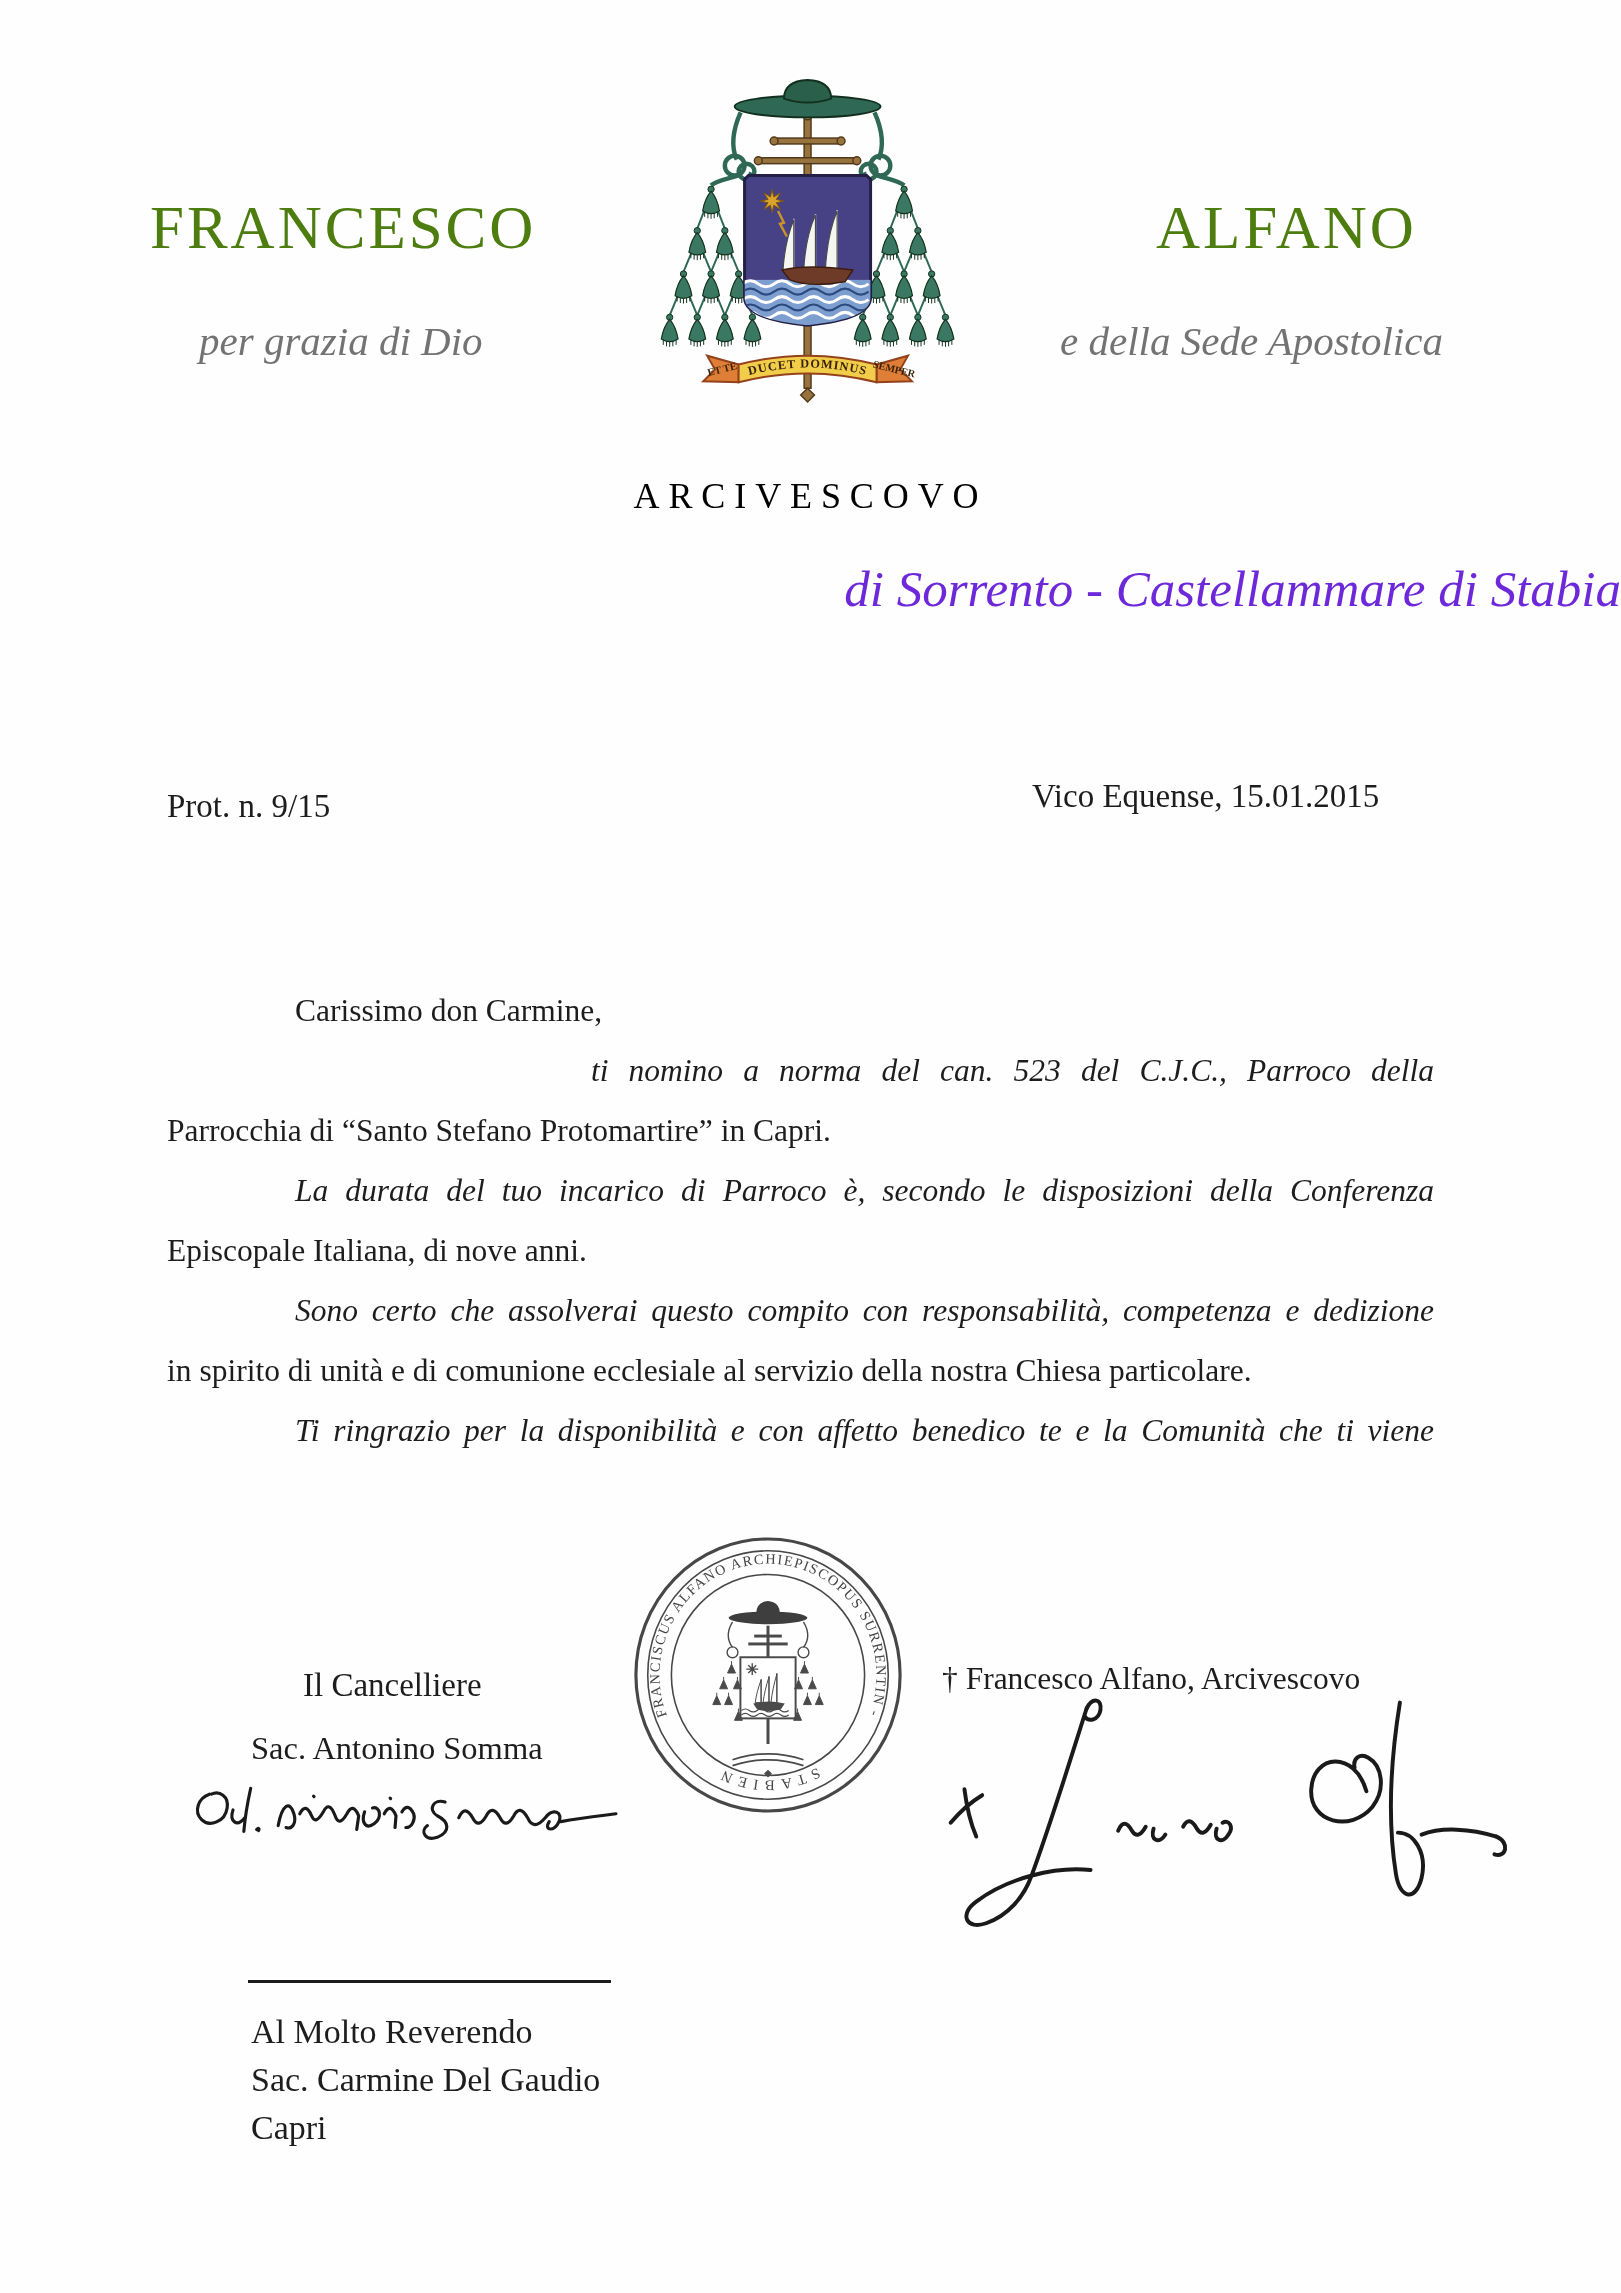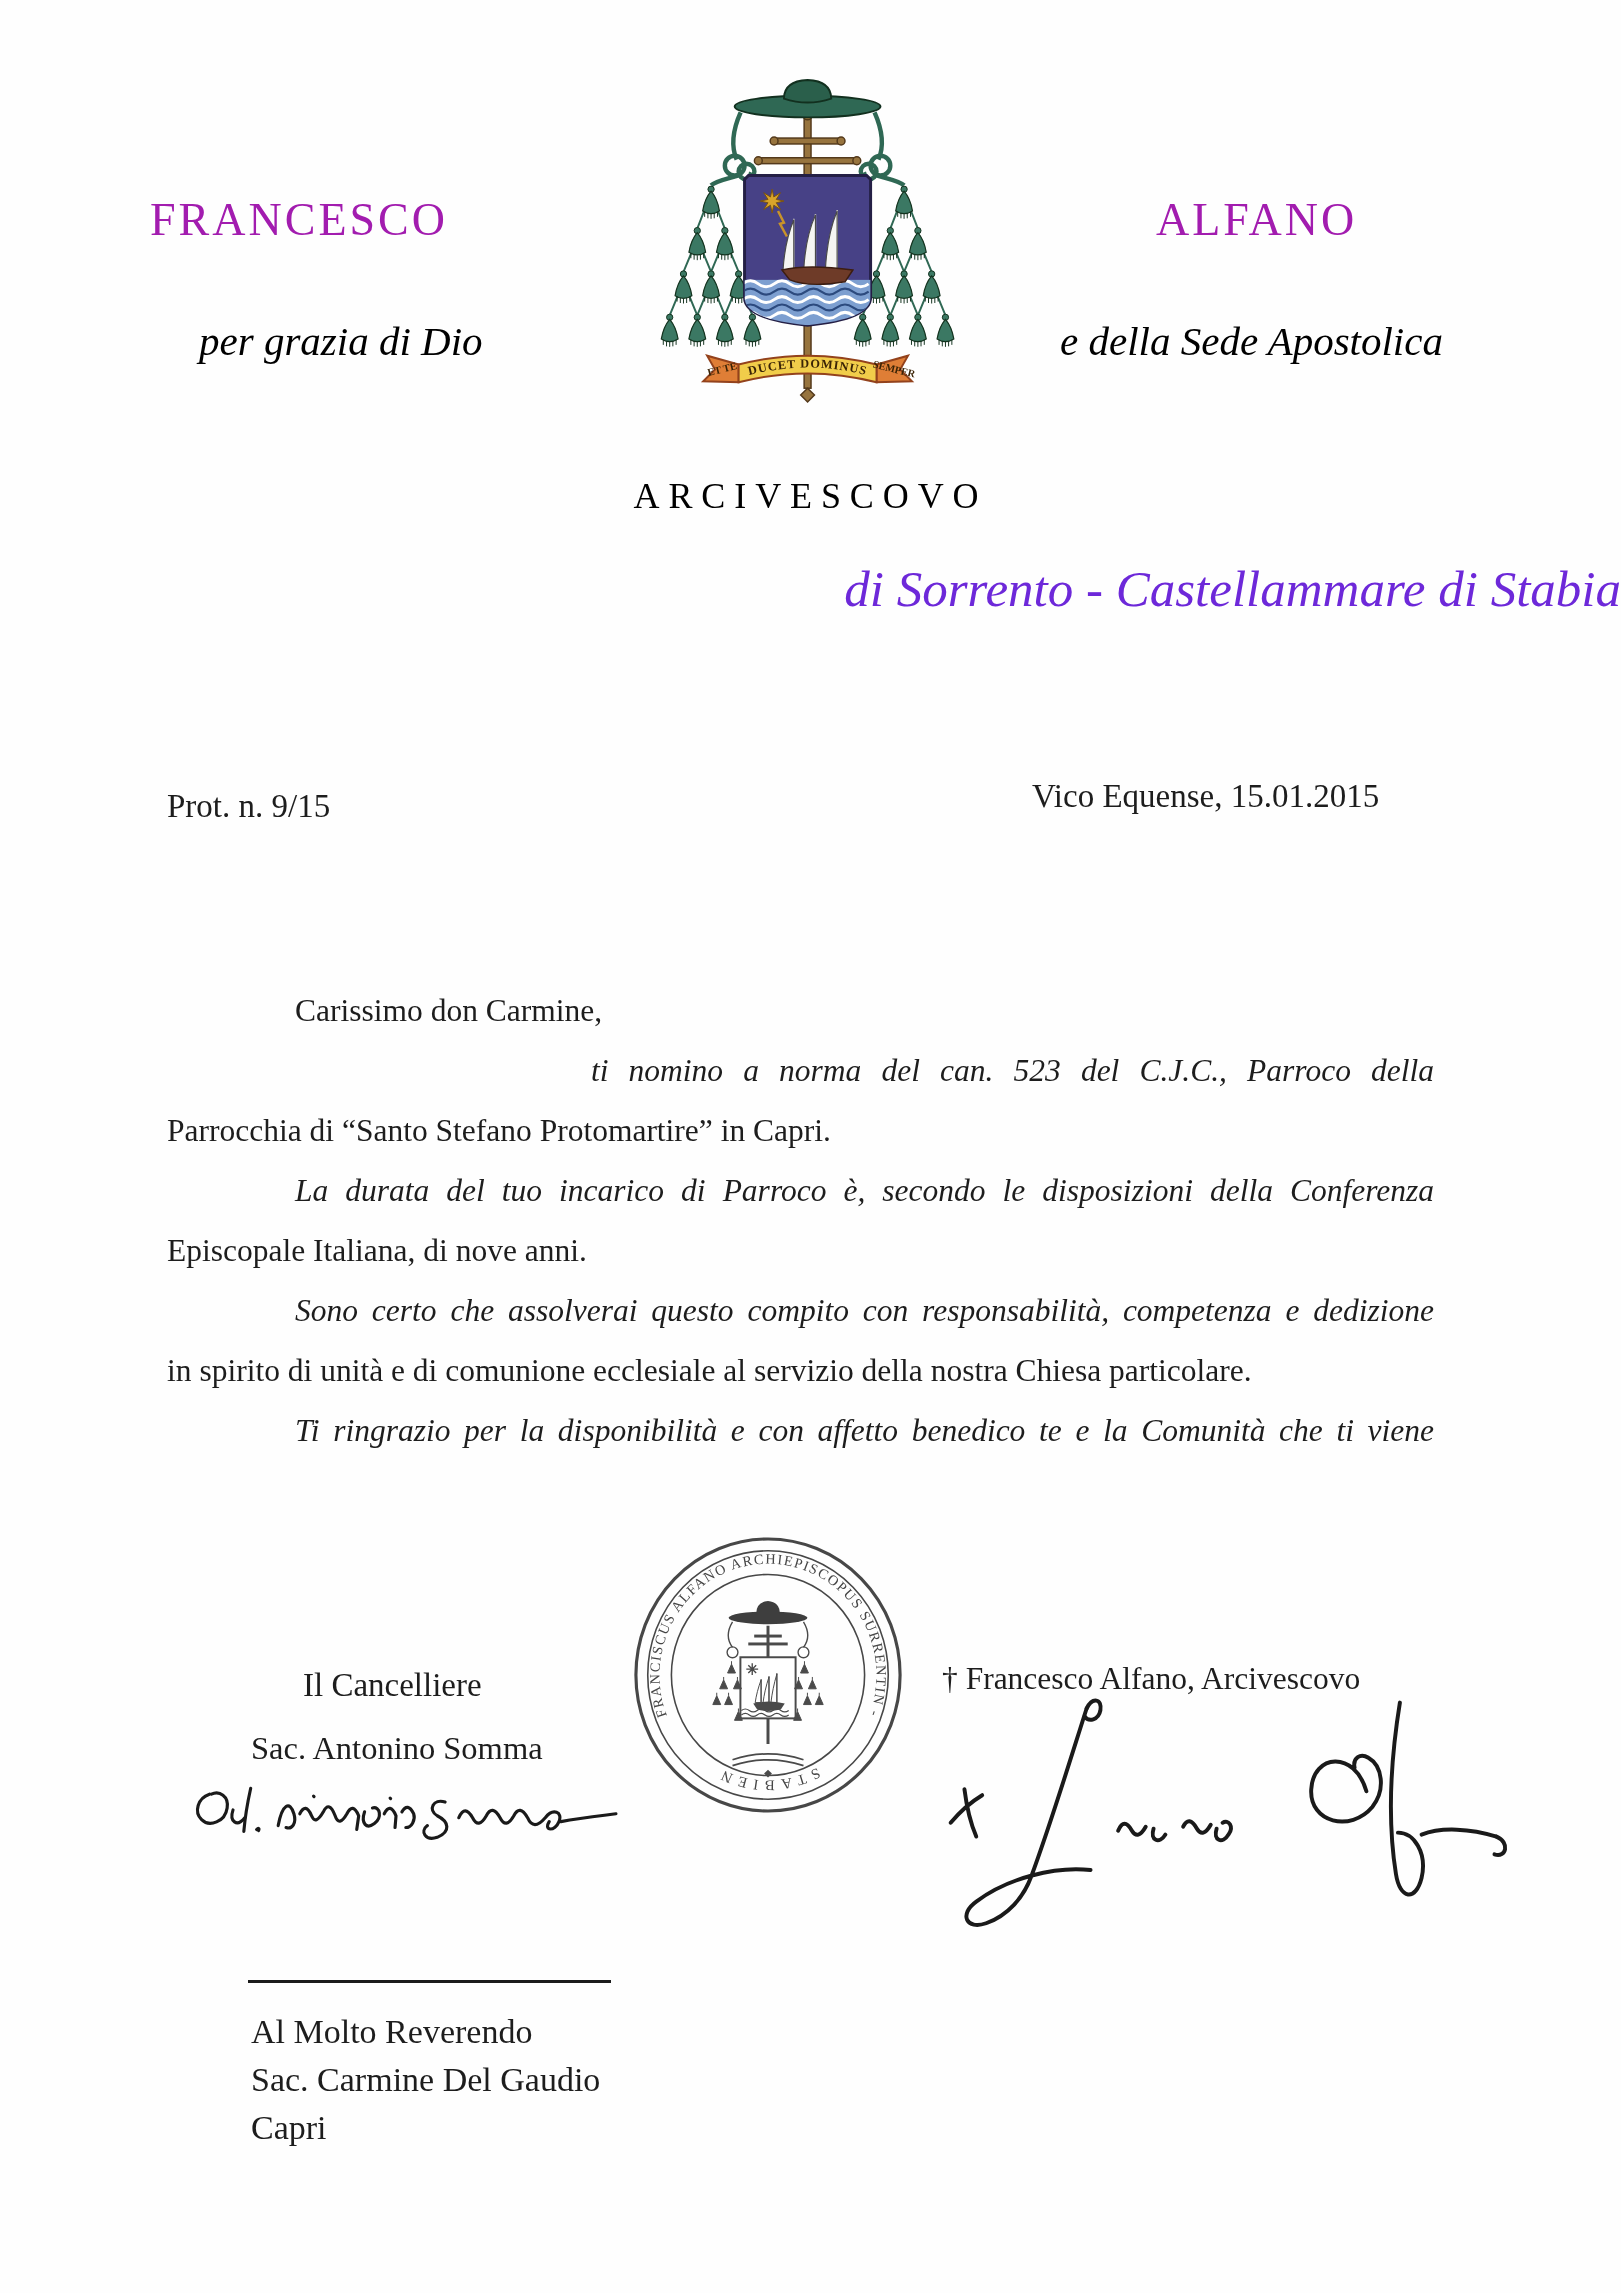--- a/index.html
+++ b/index.html
@@ -2,22 +2,22 @@
 <html><head>
 <meta charset="utf-8">
 <style>
   html,body{margin:0;padding:0;background:#e8e8e8;}
   .page{
     position:relative;width:1621px;height:2293px;margin:0 auto;
     background:#fefefe;overflow:hidden;
     font-family:"Liberation Serif","DejaVu Serif",serif;color:#1d1d1d;
   }
   .abs{position:absolute;}
-  .big-name{font-size:46px;letter-spacing:3px;color:#a21caf;white-space:nowrap;}
-  .subtitle{font-size:41px;font-style:italic;color:#000000;white-space:nowrap;}
+  .big-name{font-size:61px;letter-spacing:3px;color:#4d7c0f;white-space:nowrap;}
+  .subtitle{font-size:41px;font-style:italic;color:#737373;white-space:nowrap;}
   .arch-title{width:100%;text-align:center;font-size:36px;letter-spacing:8.9px;color:#000000;}
   .see-line{width:100%;text-align:right;font-size:51px;font-style:italic;color:#6d28d9;}
   .meta-line{font-size:33px;white-space:nowrap;}
   .body-block{left:167px;top:981px;width:1267px;font-size:31.5px;line-height:60px;}
   .body-block .l{white-space:nowrap;}
   .body-block .l.just{white-space:normal;text-align:justify;text-align-last:justify;font-style:italic;}
   .body-block .l.ind1{padding-left:128px;}
   .body-block .l.ind2{padding-left:424px;}
   .sig-label{font-size:32.5px;white-space:nowrap;}
   .rule{background:#1b1b1b;height:3px;}

